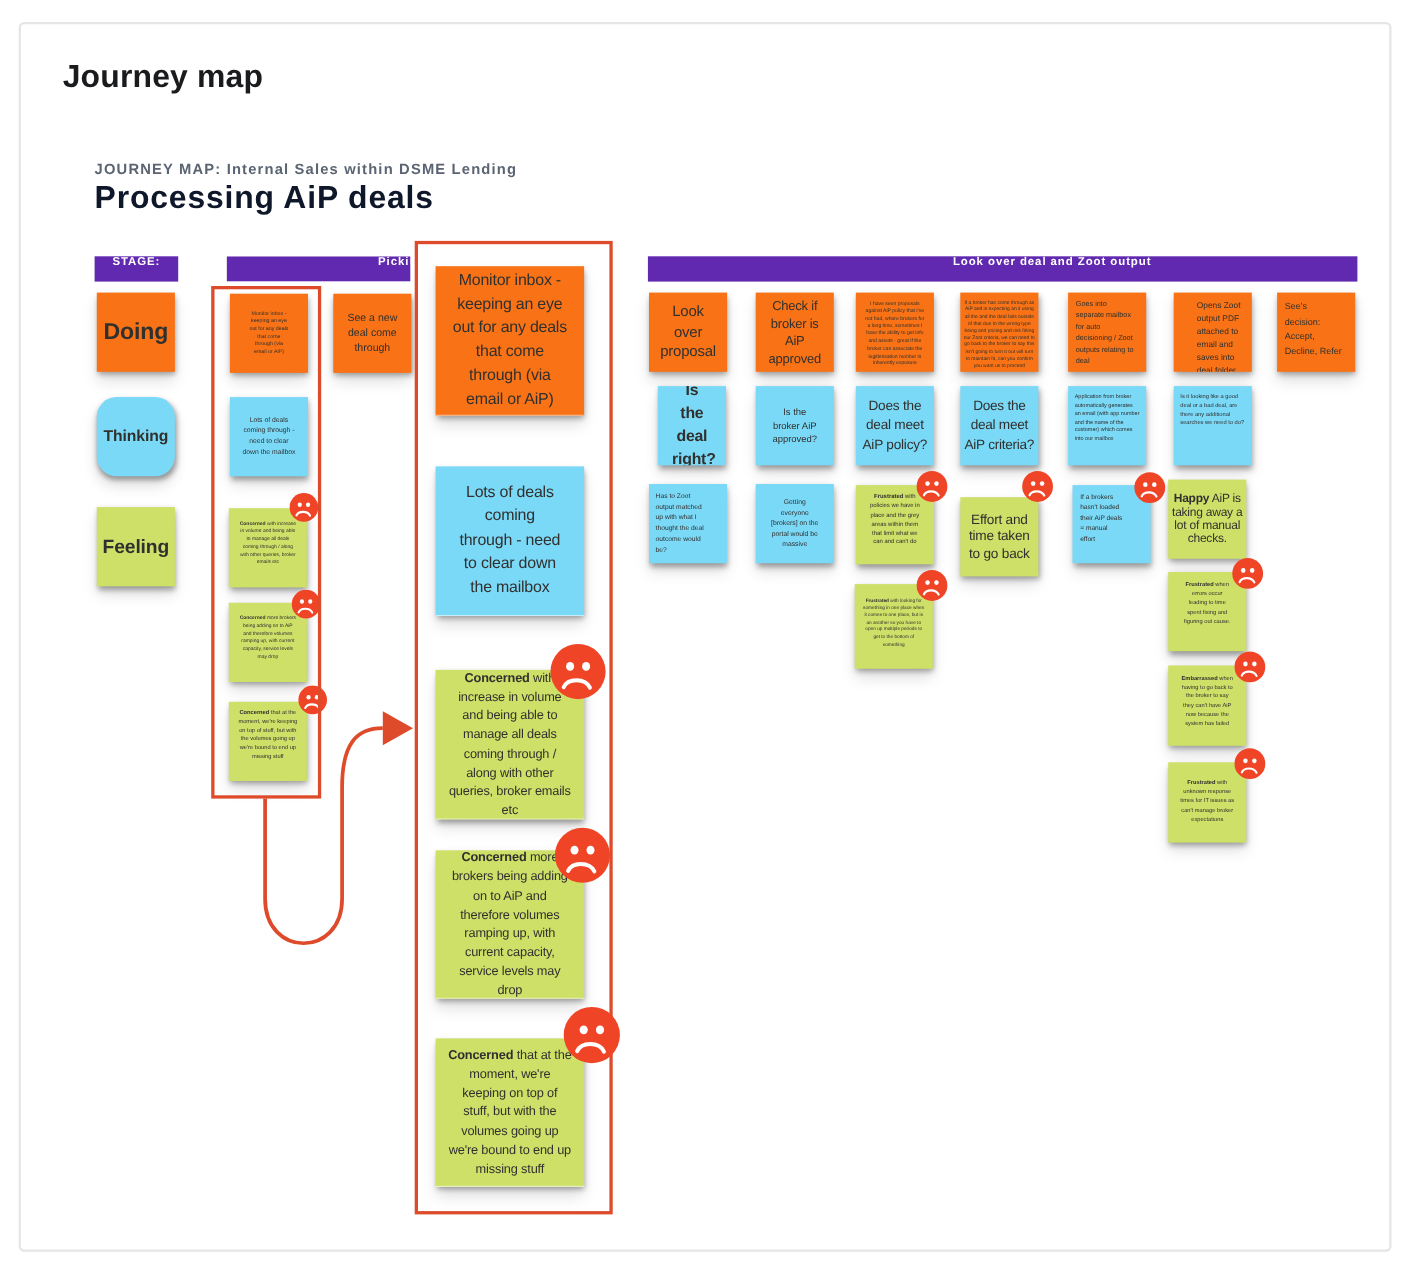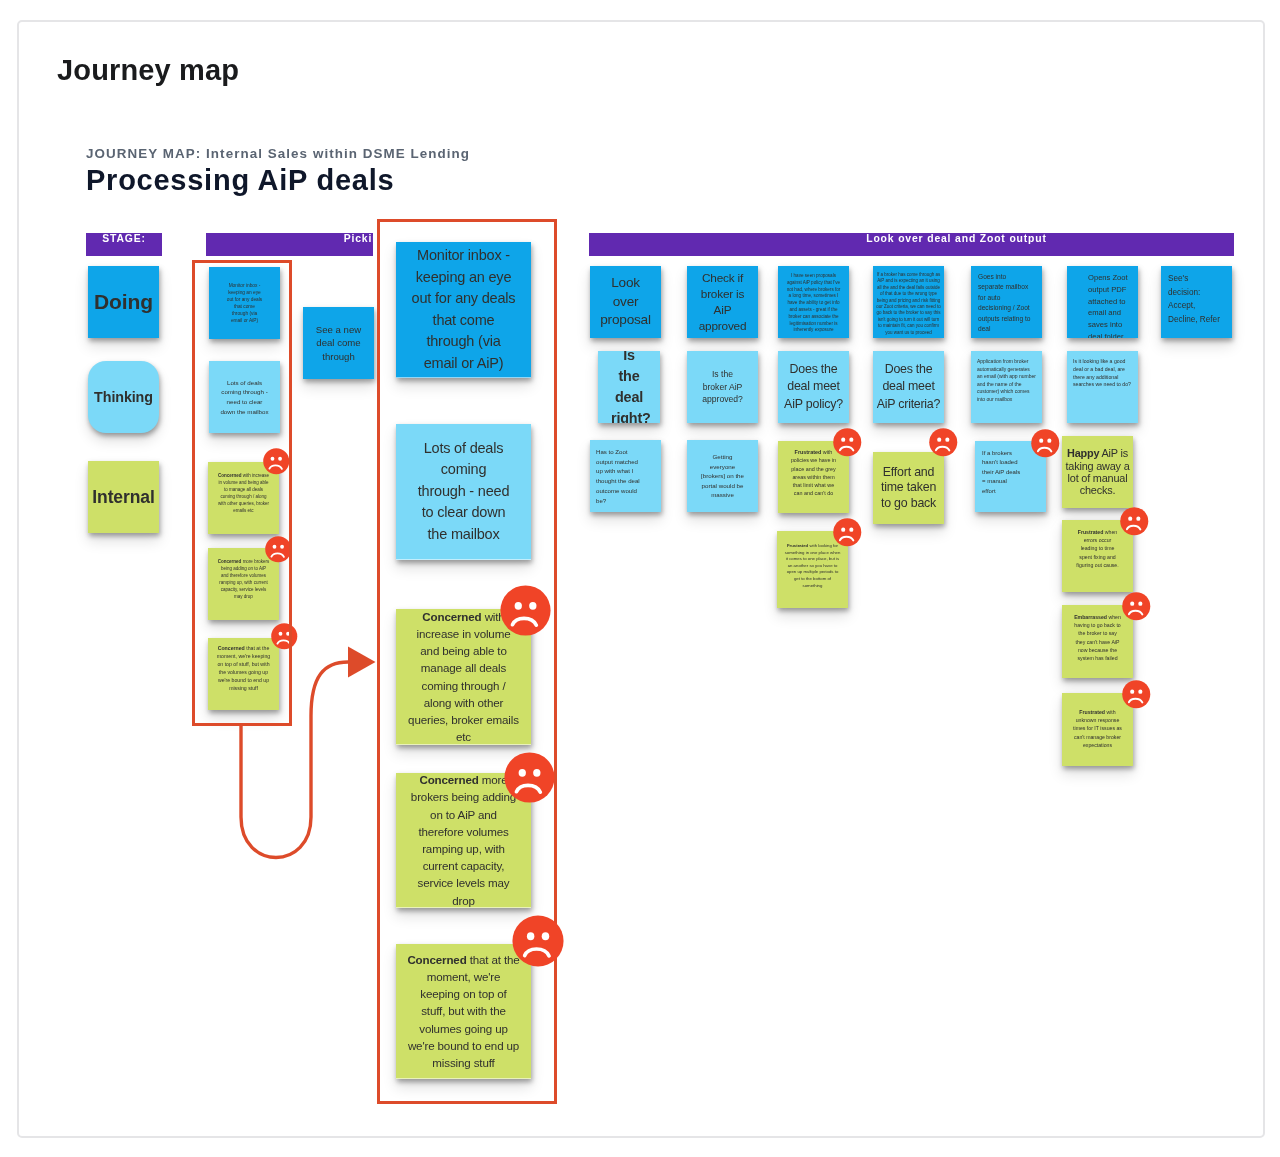--- a/index.html
+++ b/index.html
@@ -16,21 +16,21 @@
   .stagebar{position:absolute;height:23px;color:#fff;font-size:10.4px;font-weight:bold;
         letter-spacing:0.84px;display:flex;justify-content:center;
         background:#6129b0;box-sizing:border-box;overflow:hidden;}
 
   .note{position:absolute;box-sizing:border-box;display:flex;align-items:center;
         justify-content:center;text-align:center;color:#30302e;overflow:hidden;
         box-shadow:1px 3px 5px rgba(0,0,0,0.34), 0 8px 13px rgba(0,0,0,0.13);}
   .note > span{display:block;width:100%;box-sizing:border-box;}
   .big > span{padding:0 13px;}
   .note b{font-weight:bold;}
-  .pink{background:#0ea5e9;}
+  .pink{background:#f97316;}
   .blue{background:#7bd9f8;}
   .green{background:#cee068;}
   .zmed{font-size:11.6px;line-height:17.2px;letter-spacing:-0.15px;}
   .zmed > span{padding:0 11px;}
   .zbig2{font-size:14.5px;line-height:21.5px;letter-spacing:-0.2px;}
   .zbig2 > span{padding:0 21px;}
   .s2a{font-size:11.8px;line-height:16.2px;letter-spacing:-0.2px;}
   .s2a > span{padding:0 9px;}
   .s2a1{font-size:13.6px;line-height:18.6px;letter-spacing:-0.2px;}
   .s2a1 > span{padding:0 8px;}
@@ -116,29 +116,29 @@
   <span>Look over deal and Zoot output</span>
 </div>
 
 <div class="note pink" style="left:88px;top:266px;width:71px;height:72px;font-size:21px;font-weight:bold;letter-spacing:-0.1px;">
   <span>Doing</span>
 </div>
 <div class="note blue" style="left:88px;top:361px;width:71px;height:72px;font-size:14.3px;font-weight:bold;letter-spacing:-0.1px;border-radius:18px;">
   <span>Thinking</span>
 </div>
 <div class="note green" style="left:88px;top:461px;width:71px;height:72px;font-size:17.5px;font-weight:bold;letter-spacing:-0.1px;">
-  <span>Internal</span>
+  <span>Feeling</span>
 </div>
 
 <div class="note pink sc1" style="left:209px;top:267px;width:71px;height:72px;">
 <span>
 <span>Monitor inbox - keeping an eye out for any deals that come through (via email or AiP)</span>
 </span>
   </div>
-<div class="note pink sc2" style="left:303px;top:267px;width:71px;height:72px;margin-top:40px;">
+<div class="note pink sc2" style="left:303px;top:267px;width:71px;height:72px;">
 <span>
 <span>See a new deal come through</span>
 </span>
   </div>
 <div class="note blue sc3" style="left:209px;top:361px;width:71px;height:72px;">
 <span>
 <span>Lots of deals coming through - need to clear down the mailbox</span>
 </span>
   </div>
 <div class="note green sc4" style="left:208px;top:462px;width:71px;height:72px;">

